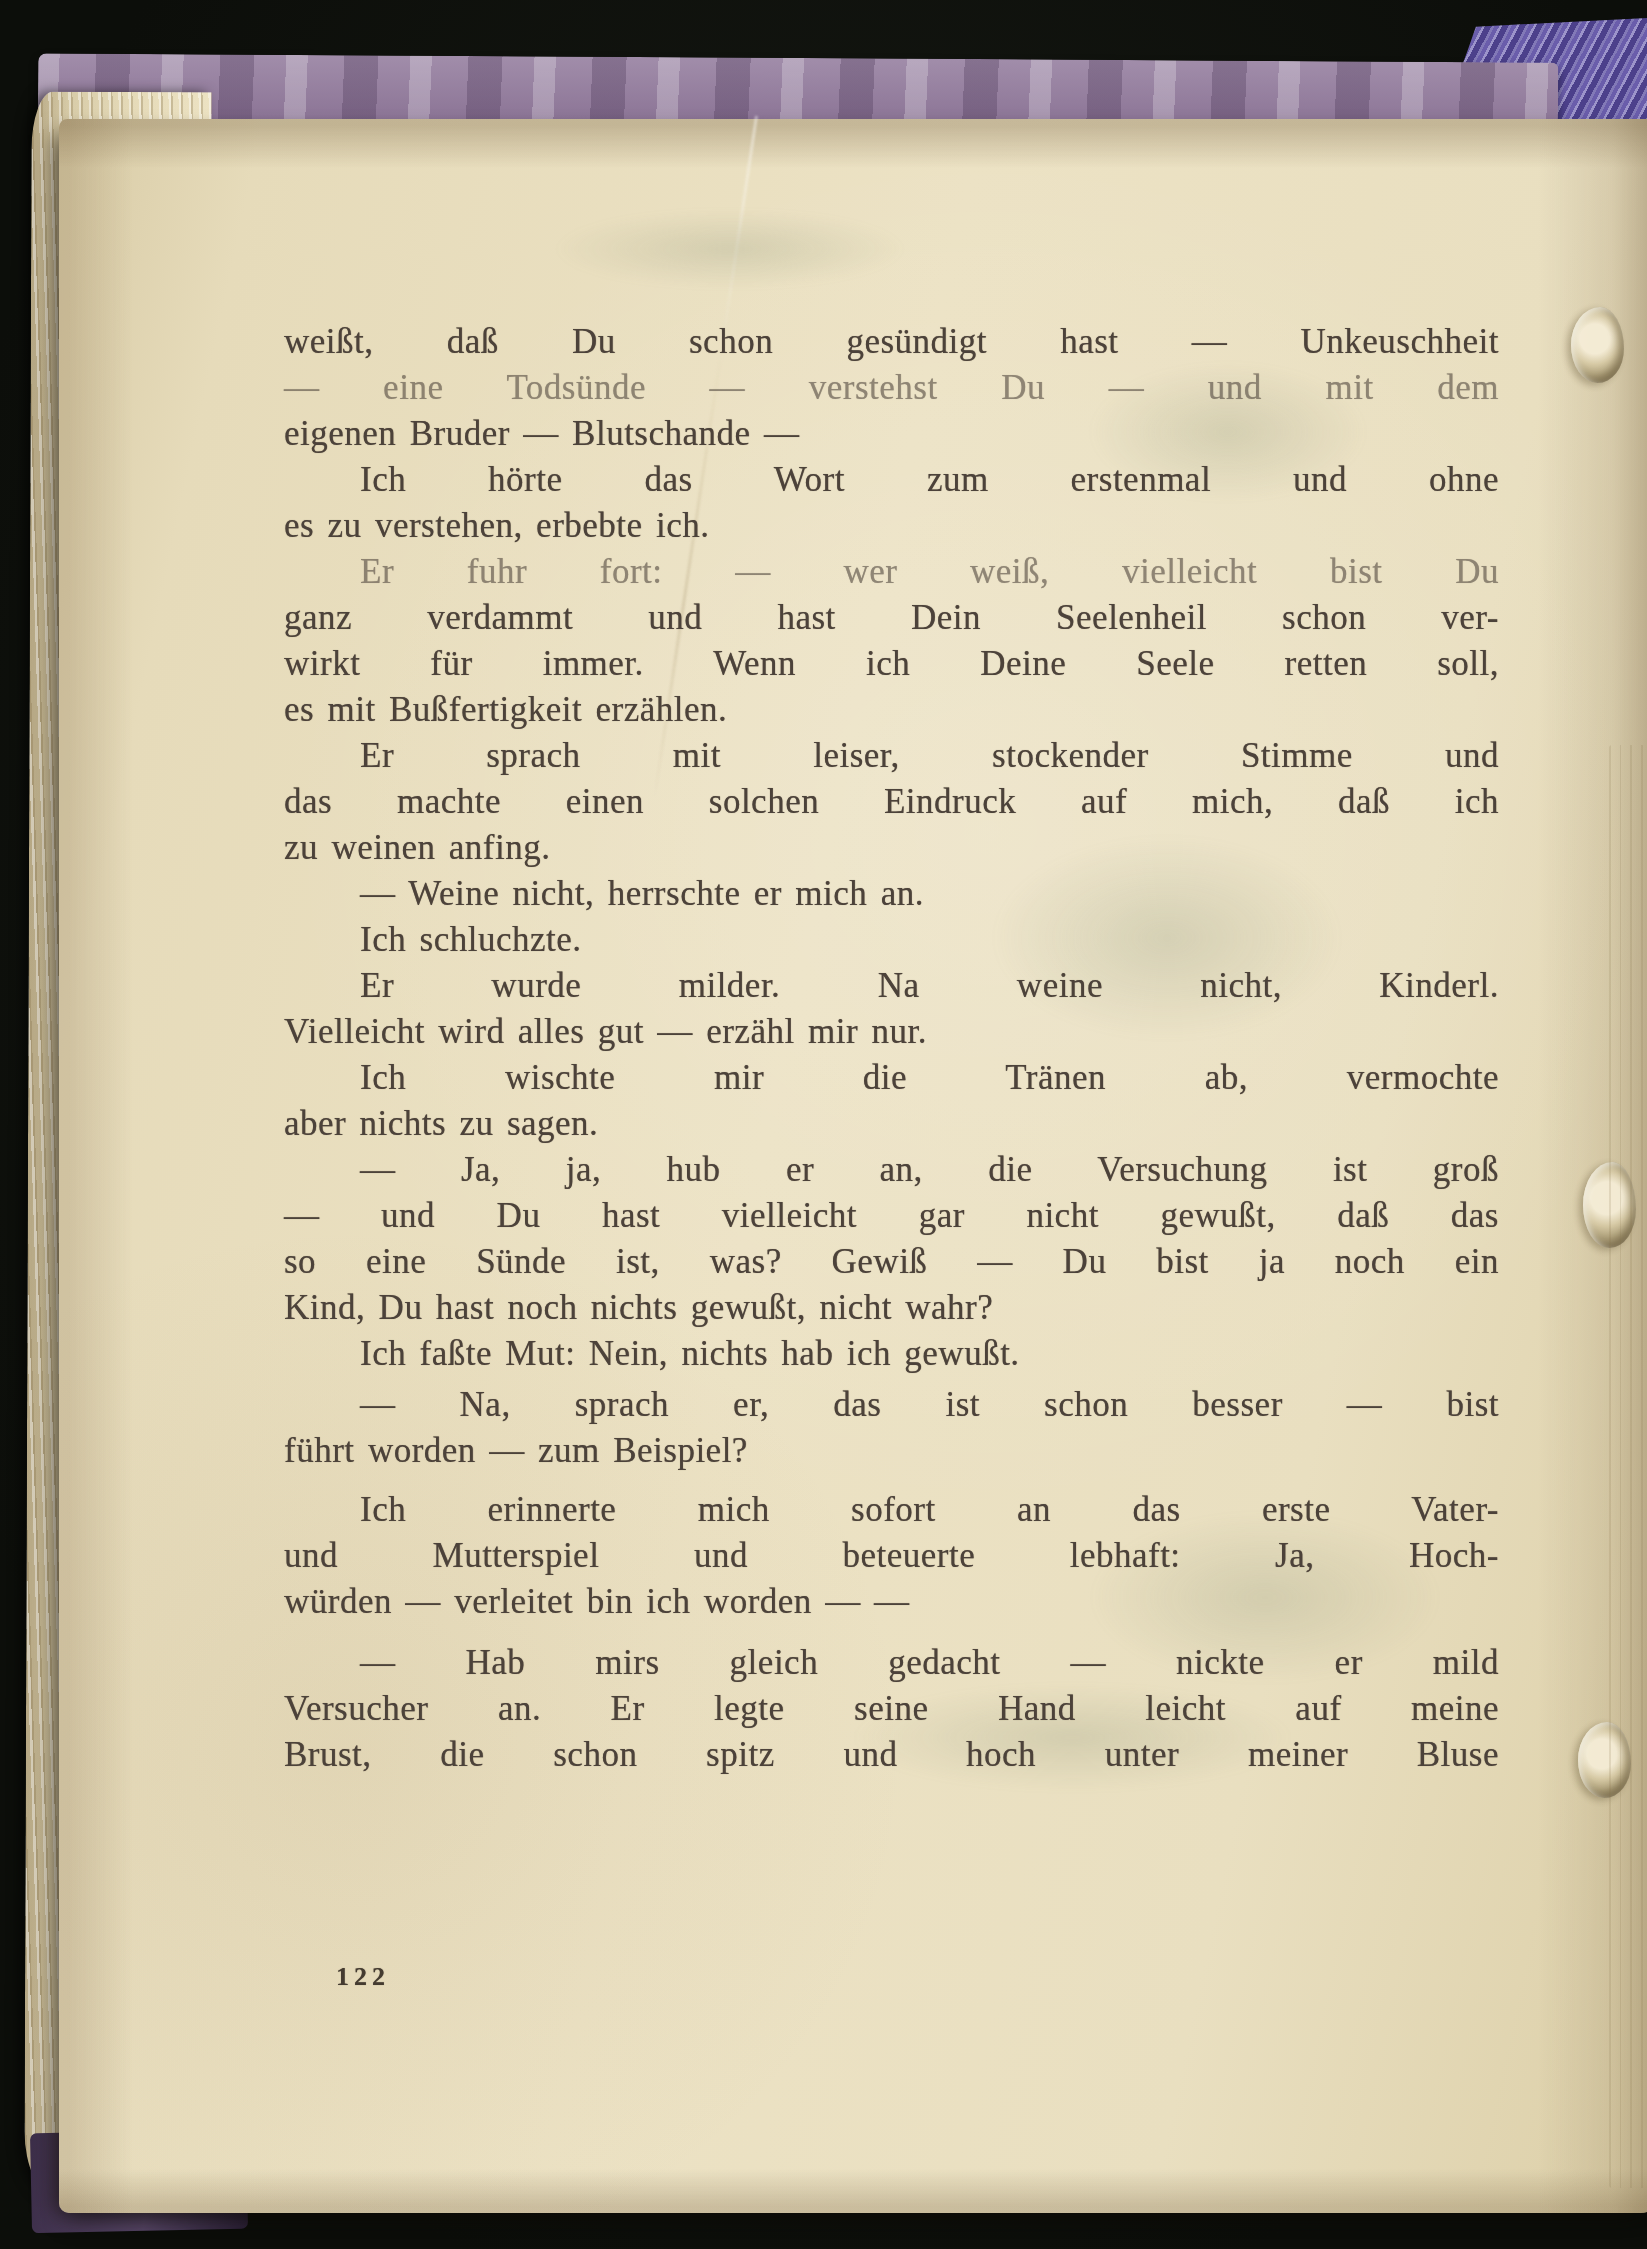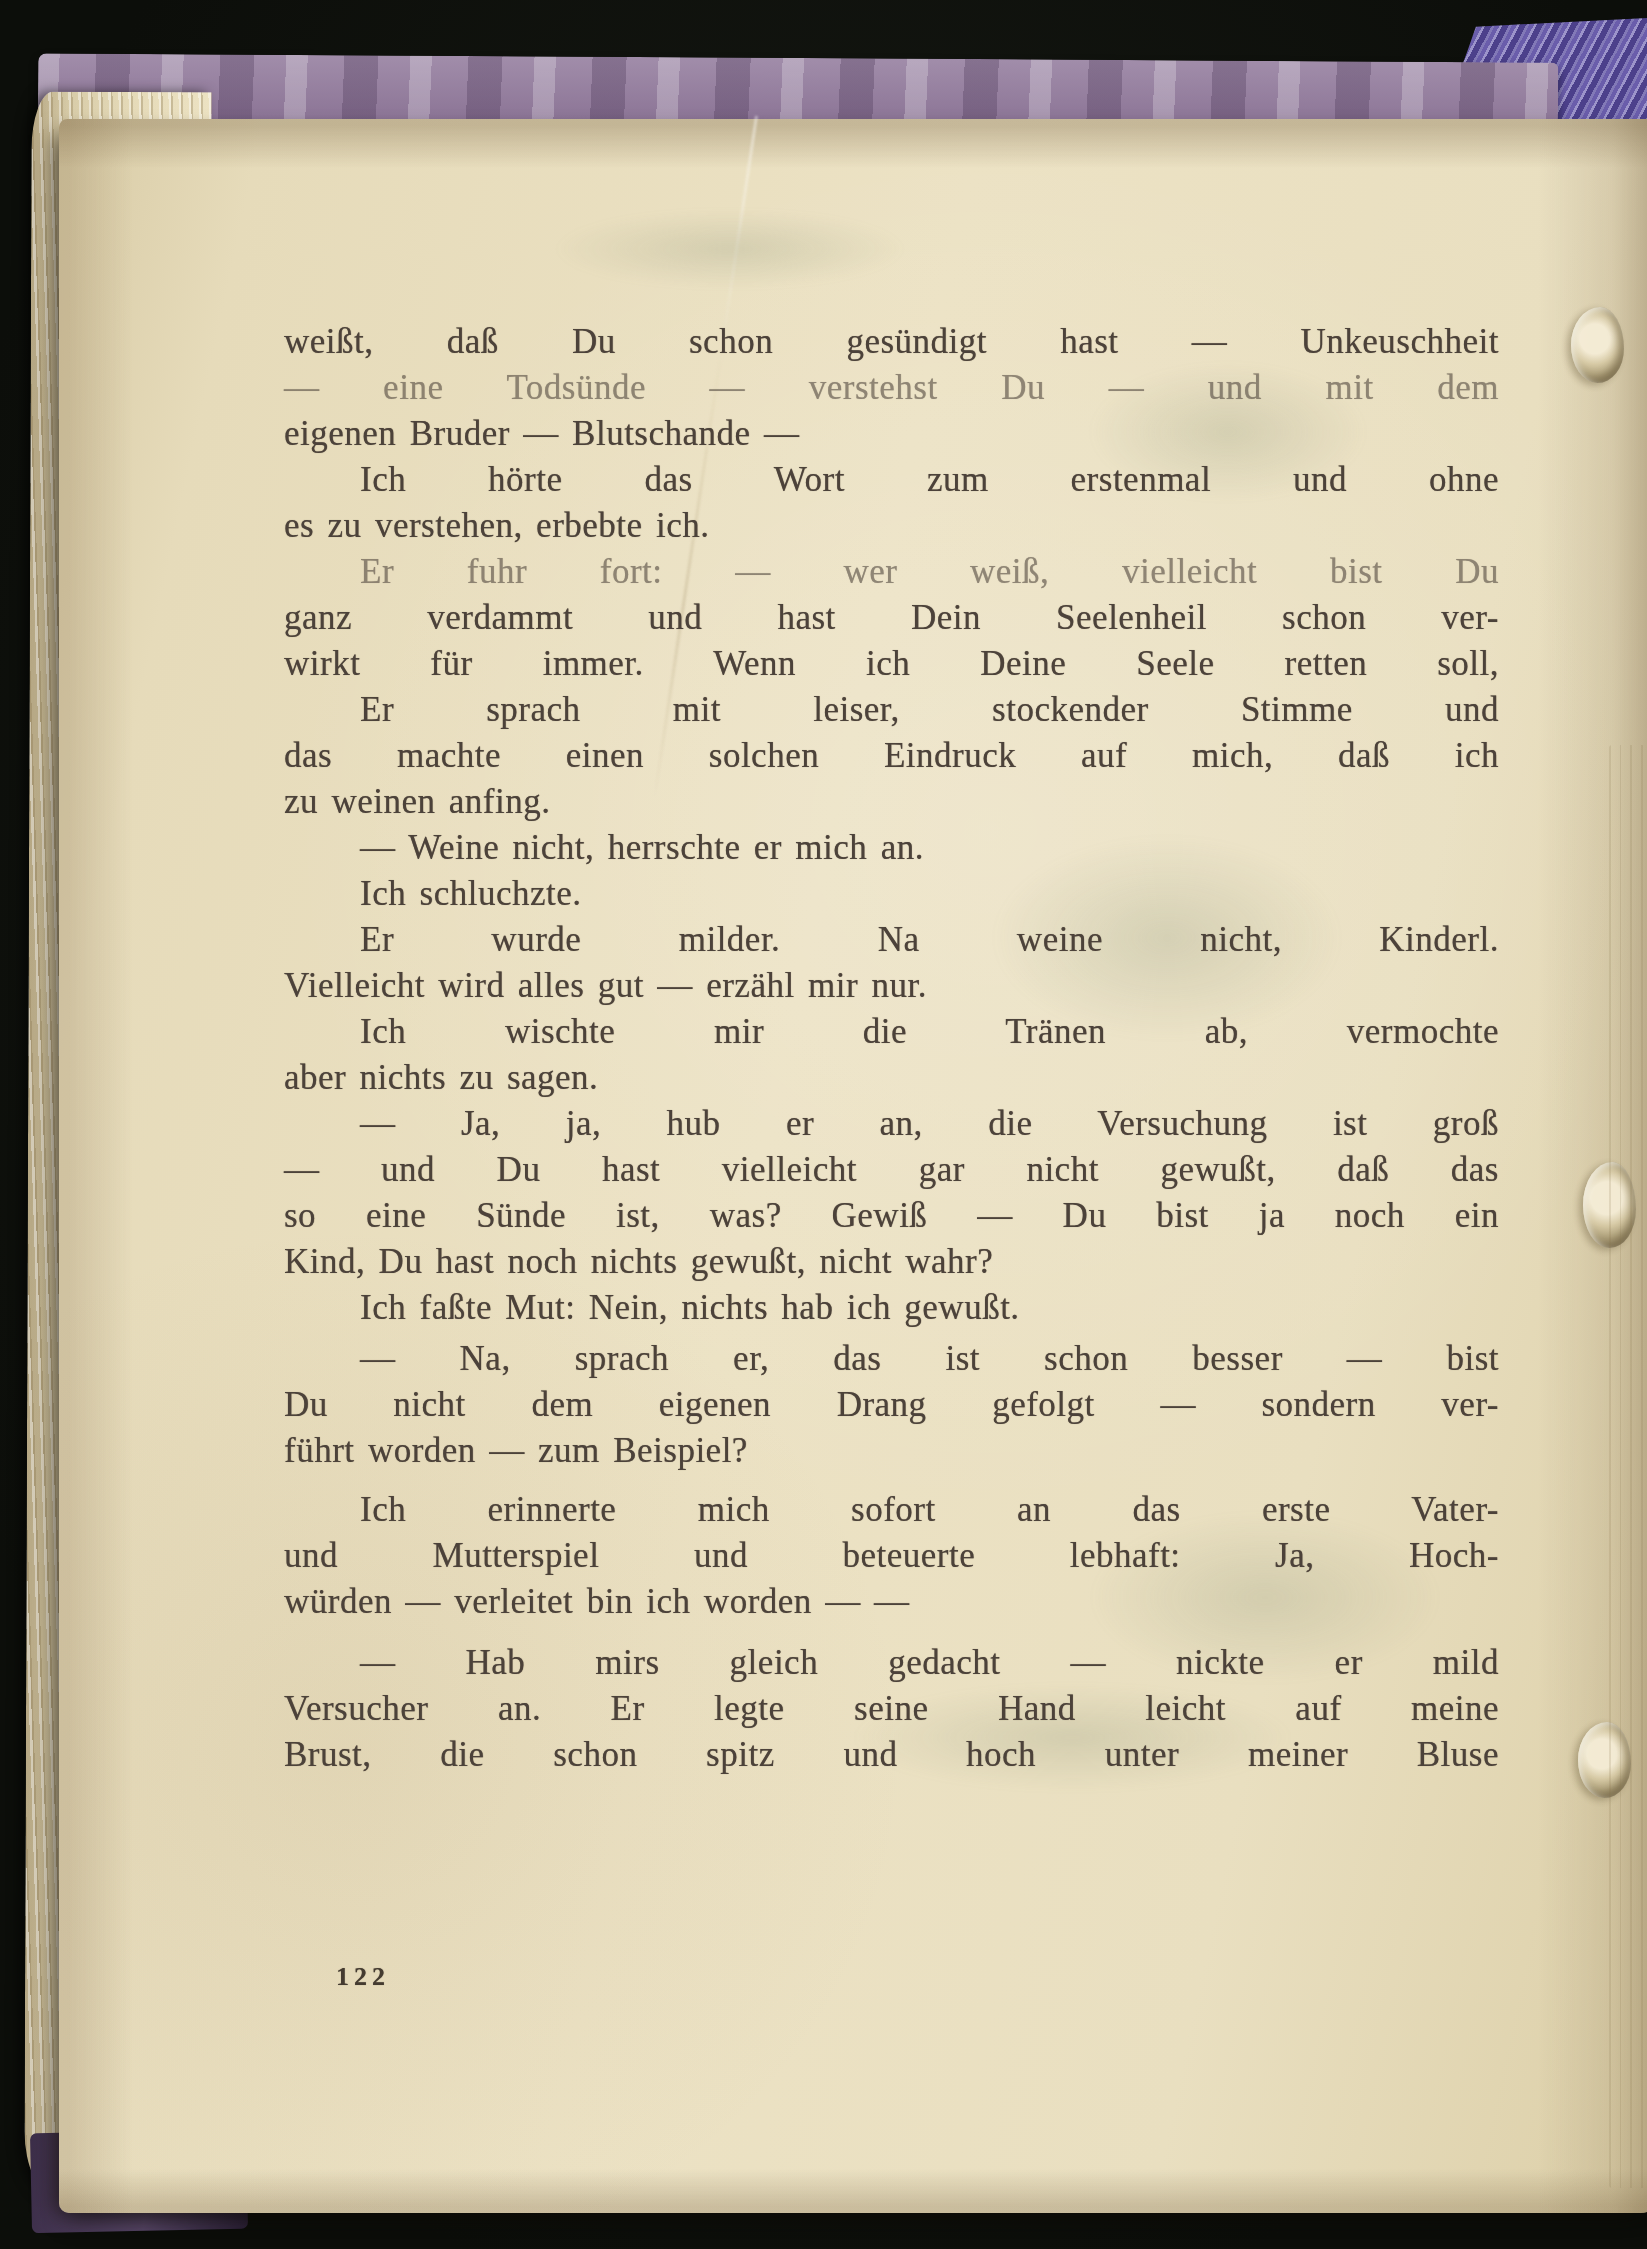--- a/index.html
+++ b/index.html
@@ -127,36 +127,36 @@
 
     <div class="textblock">
         <div class="line just">weißt, daß Du schon gesündigt hast — Unkeuschheit</div>
         <div class="line just faded">— eine Todsünde — verstehst Du — und mit dem</div>
         <div class="line">eigenen Bruder — Blutschande  —</div>
         <div class="line just ind">Ich hörte das Wort zum erstenmal und ohne</div>
         <div class="line">es zu verstehen, erbebte ich.</div>
         <div class="line just ind faded">Er fuhr fort: — wer weiß, vielleicht bist Du</div>
         <div class="line just">ganz verdammt und hast Dein Seelenheil schon ver-</div>
         <div class="line just">wirkt für immer. Wenn ich Deine Seele retten soll,</div>
+        <div class="line">es mit Bußfertigkeit erzählen.</div>
         <div class="line just ind">Er sprach mit leiser, stockender Stimme und</div>
         <div class="line just">das machte einen solchen Eindruck auf mich, daß ich</div>
         <div class="line">zu weinen anfing.</div>
         <div class="line ind">— Weine nicht, herrschte er mich an.</div>
         <div class="line ind">Ich schluchzte.</div>
         <div class="line just ind">Er wurde milder. Na weine  nicht,  Kinderl.</div>
         <div class="line">Vielleicht wird alles gut — erzähl mir nur.</div>
         <div class="line just ind">Ich wischte mir die Tränen ab,  vermochte</div>
         <div class="line">aber nichts zu sagen.</div>
         <div class="line just ind">— Ja, ja, hub er an, die Versuchung ist groß</div>
         <div class="line just">— und Du hast vielleicht gar nicht gewußt, daß das</div>
         <div class="line just">so eine Sünde ist, was? Gewiß — Du bist ja noch ein</div>
         <div class="line">Kind, Du hast noch nichts gewußt, nicht wahr?</div>
         <div class="line ind">Ich faßte Mut: Nein, nichts hab ich gewußt.</div>
         <div class="line just ind" style="margin-top: 5px;">— Na, sprach er,  das ist schon besser — bist</div>
-        <div class="line just">Du nicht dem eigenen Drang gefolgt — sondern ver-</div>
         <div class="line">führt worden — zum Beispiel?</div>
         <div class="line just ind" style="margin-top: 13px;">Ich erinnerte mich sofort an das erste Vater-</div>
         <div class="line just">und Mutterspiel und beteuerte lebhaft: Ja, Hoch-</div>
         <div class="line">würden — verleitet bin ich worden — —</div>
         <div class="line just ind" style="margin-top: 15px;">— Hab mirs gleich gedacht — nickte er mild</div>
         <div class="line just">Versucher an. Er legte seine Hand leicht auf  meine</div>
         <div class="line just">Brust, die schon spitz und hoch unter meiner Bluse</div>
       </div>
 
     <div class="pagenum">122</div>

